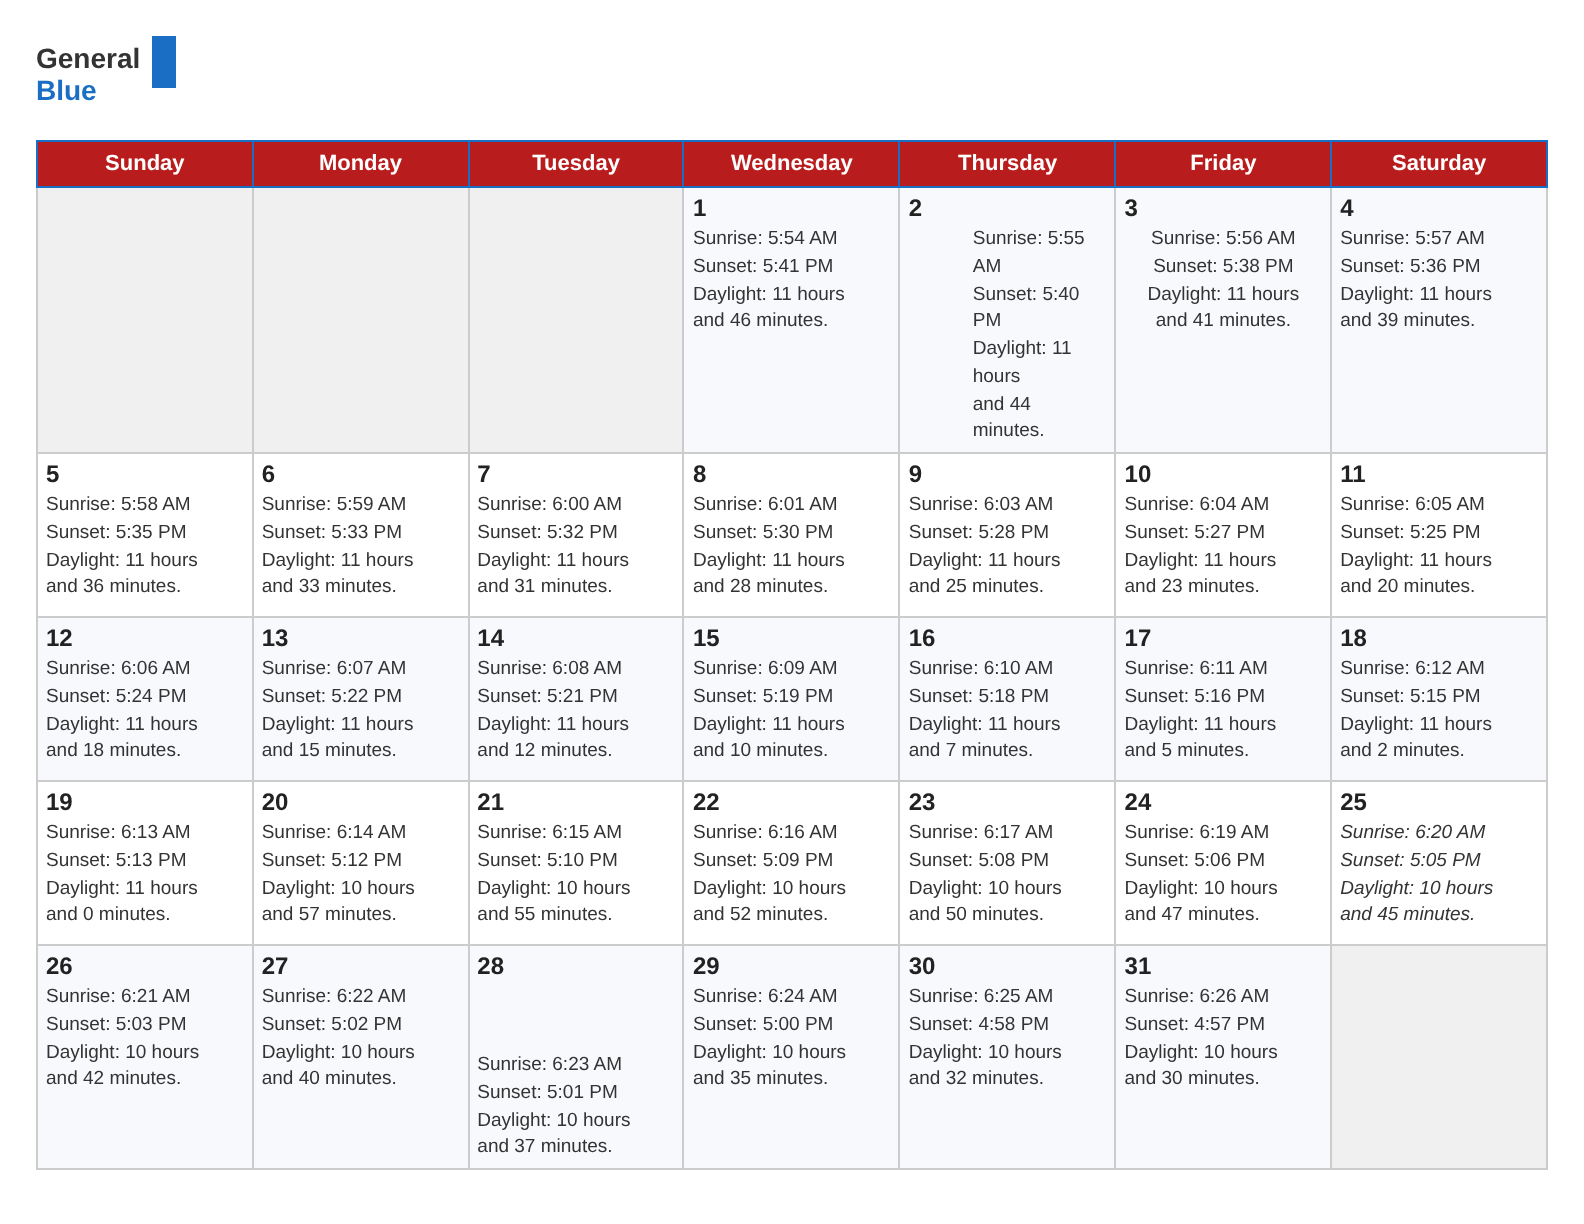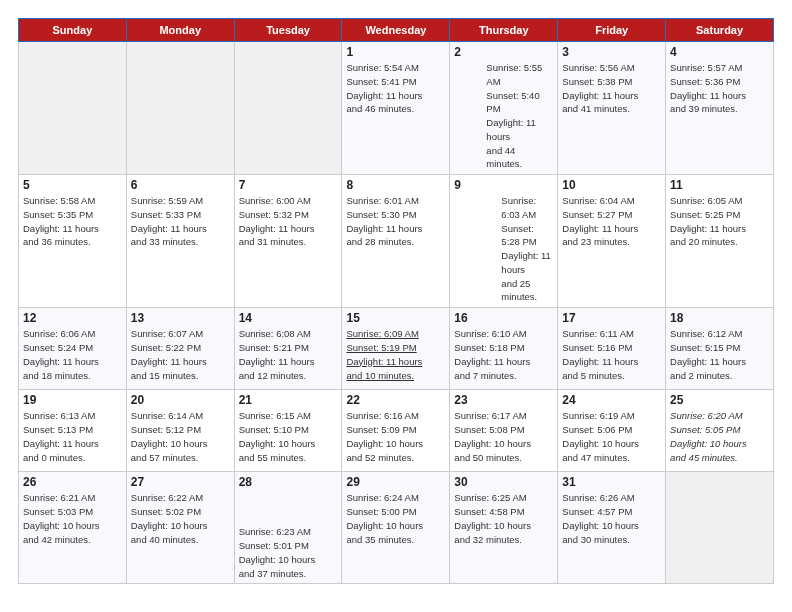--- a/index.html
+++ b/index.html
@@ -79,20 +79,34 @@
       line-height: 1.45;
     }
     .empty-cell {
       background: #f0f0f0 !important;
     }
   </style>
 </head>
 <body>
 
 <div class="page">
+  <div class="header">
+    <div class="logo">
+  <svg width="70" height="42" viewBox="0 0 70 42">
+    <text x="0" y="16" font-size="14" font-weight="bold" font-family="Arial" fill="#333">General</text>
+    <rect x="58" y="0" width="12" height="26" fill="#1a6fc4"></rect>
+    <polygon points="58,13 70,0 70,26" fill="#1a6fc4"></polygon>
+    <text x="0" y="32" font-size="14" font-weight="bold" font-family="Arial" fill="#1a6fc4">Blue</text>
+  </svg>
+</div>
+    <div class="title-block">
+      <div class="month-title"></div>
+      <div class="subtitle"></div>
+    </div>
+  </div>
 
   <table class="calendar">
     <thead>
       <tr>
       <th>Sunday</th>
           <th>Monday</th>
           <th>Tuesday</th>
           <th>Wednesday</th>
           <th>Thursday</th>
           <th>Friday</th>
@@ -113,21 +127,21 @@
           </td>
           <td>
             <span class="day-num">2</span>
             <div class="day-info" style="white-space: pre-line; margin-left: 32px;">Sunrise: 5:55 AM
 Sunset: 5:40 PM
 Daylight: 11 hours
 and 44 minutes.</div>
           </td>
           <td>
             <span class="day-num">3</span>
-            <div class="day-info" style="white-space: pre-line;">Sunrise: 5:56 AM
+            <div class="day-info" style="white-space: pre-line; text-align: center;">Sunrise: 5:56 AM
 Sunset: 5:38 PM
 Daylight: 11 hours
 and 41 minutes.</div>
           </td>
           <td>
             <span class="day-num">4</span>
             <div class="day-info" style="white-space: pre-line;">Sunrise: 5:57 AM
 Sunset: 5:36 PM
 Daylight: 11 hours
 and 39 minutes.</div>
@@ -157,21 +171,21 @@
           </td>
           <td>
             <span class="day-num">8</span>
             <div class="day-info" style="white-space: pre-line;">Sunrise: 6:01 AM
 Sunset: 5:30 PM
 Daylight: 11 hours
 and 28 minutes.</div>
           </td>
           <td>
             <span class="day-num">9</span>
-            <div class="day-info" style="white-space: pre-line; margin-left: 47px;">Sunrise: 6:03 AM
+            <div class="day-info" style="white-space: pre-line;">Sunrise: 6:03 AM
 Sunset: 5:28 PM
 Daylight: 11 hours
 and 25 minutes.</div>
           </td>
           <td>
             <span class="day-num">10</span>
             <div class="day-info" style="white-space: pre-line;">Sunrise: 6:04 AM
 Sunset: 5:27 PM
 Daylight: 11 hours
 and 23 minutes.</div>
@@ -201,21 +215,21 @@
           </td>
           <td>
             <span class="day-num">14</span>
             <div class="day-info" style="white-space: pre-line;">Sunrise: 6:08 AM
 Sunset: 5:21 PM
 Daylight: 11 hours
 and 12 minutes.</div>
           </td>
           <td>
             <span class="day-num">15</span>
-            <div class="day-info" style="white-space: pre-line; text-decoration: underline;">Sunrise: 6:09 AM
+            <div class="day-info" style="white-space: pre-line;">Sunrise: 6:09 AM
 Sunset: 5:19 PM
 Daylight: 11 hours
 and 10 minutes.</div>
           </td>
           <td>
             <span class="day-num">16</span>
             <div class="day-info" style="white-space: pre-line;">Sunrise: 6:10 AM
 Sunset: 5:18 PM
 Daylight: 11 hours
 and 7 minutes.</div>

